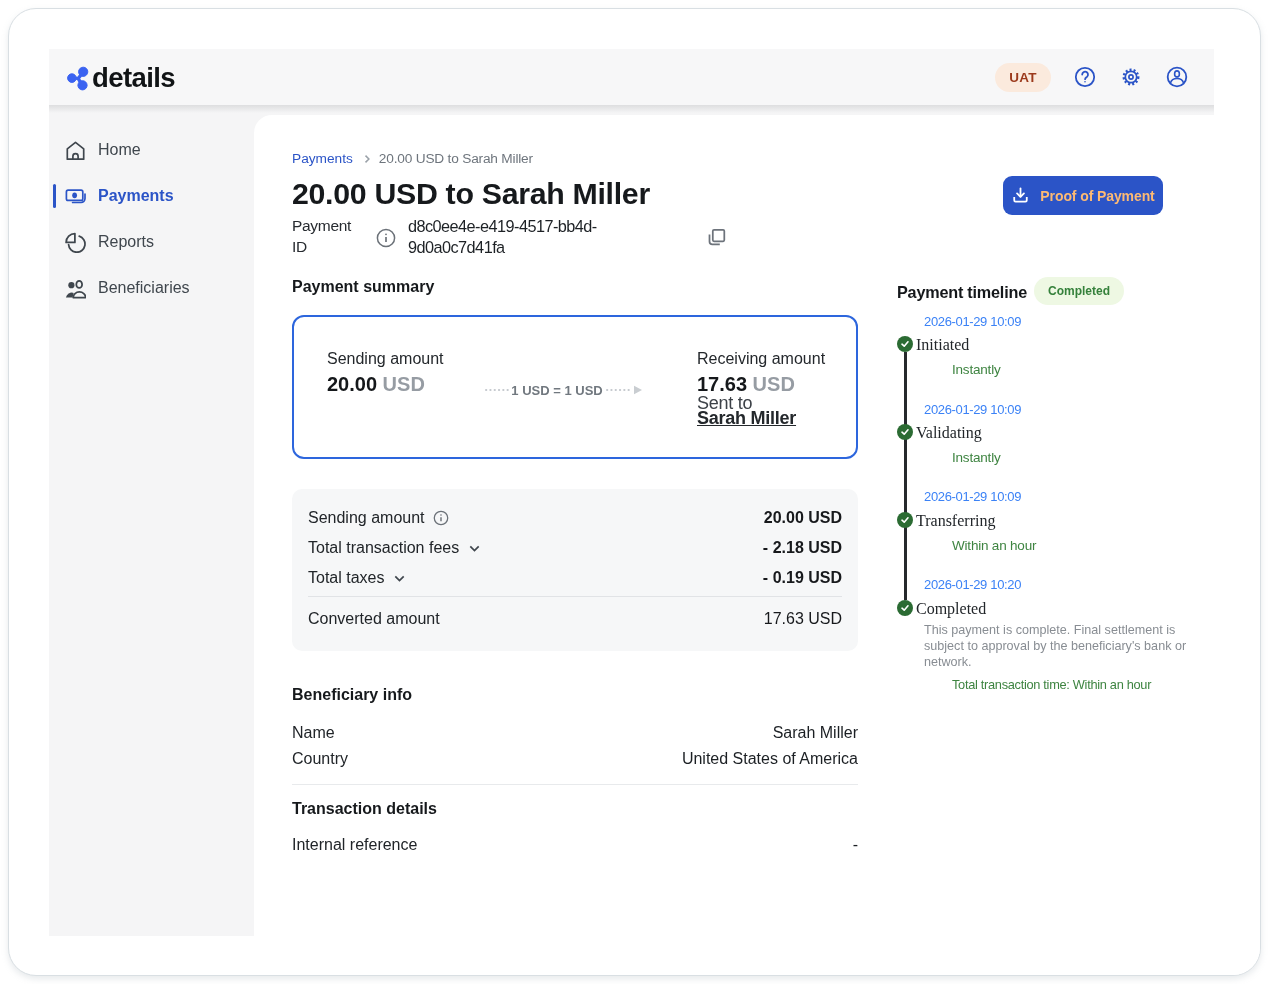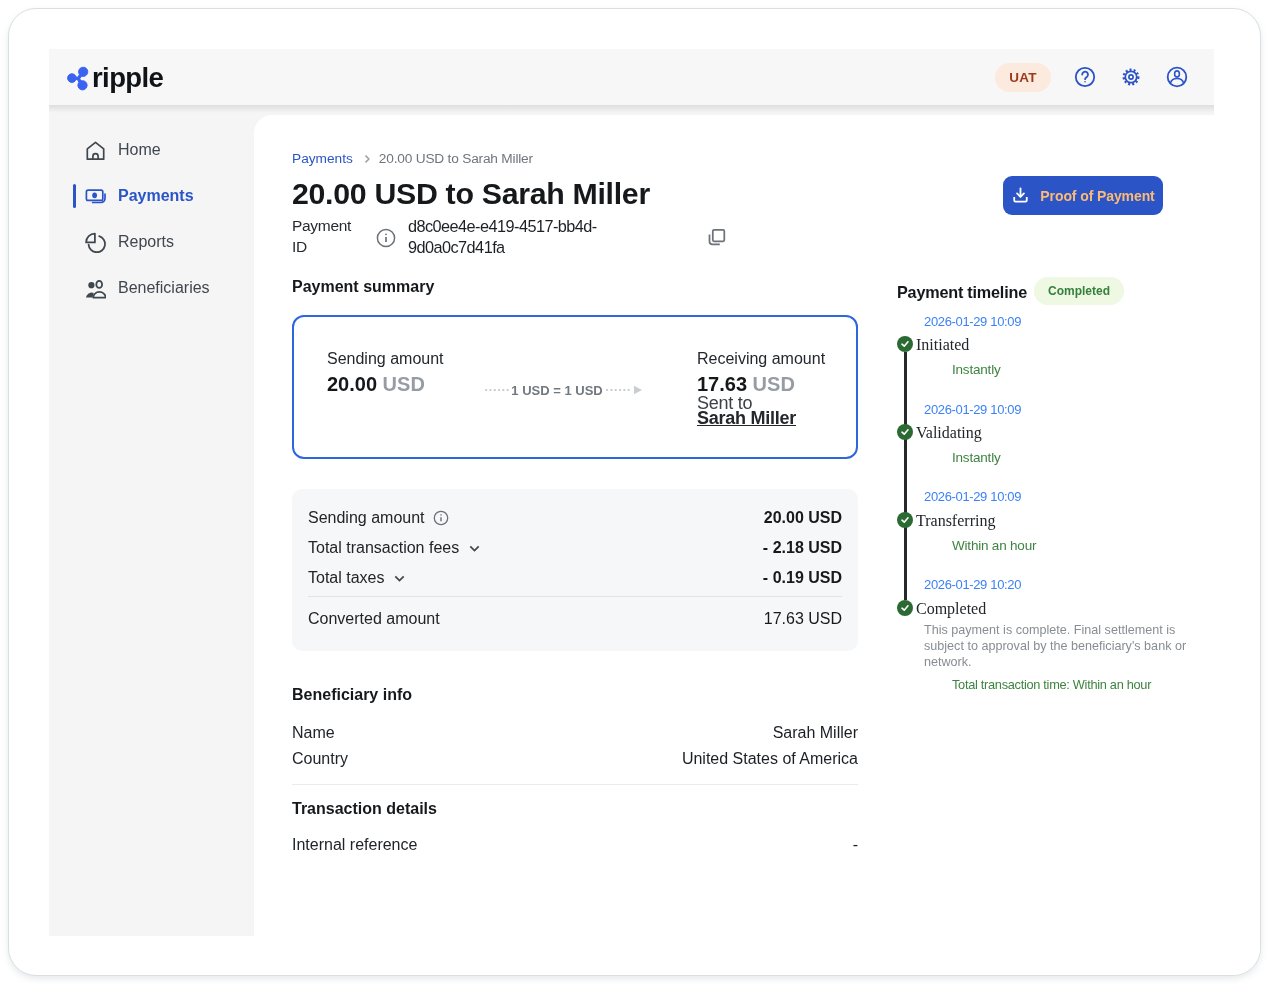--- a/index.html
+++ b/index.html
@@ -1,21 +1,21 @@
 <!DOCTYPE html>
 <html><head>
 <meta charset="utf-8">
 <style>
   * { margin:0; padding:0; box-sizing:border-box; }
   html,body { width:1269px; height:984px; background:#fff; font-family:"Liberation Sans", sans-serif; -webkit-font-smoothing:antialiased; }
   .card { position:absolute; left:8px; top:8px; width:1253px; height:968px; border:1px solid #d9dfe3; border-radius:28px; background:#fff; overflow:hidden; box-shadow:0 3px 6px rgba(160,170,180,0.25); }
   .header { position:absolute; left:40px; top:40px; width:1165px; height:56px; background:#f7f7f8; }
   .bodygray { position:absolute; left:40px; top:96px; width:1165px; height:831px; background:#f5f5f6; }
   .hdr-band { position:absolute; left:40px; top:96px; width:1165px; height:8px; background:linear-gradient(to bottom, rgba(138,140,143,0.22), rgba(138,140,143,0)); }
-  .sidebar { position:absolute; left:56px; top:102px; width:205px; height:825px; }
+  .sidebar { position:absolute; left:36px; top:102px; width:205px; height:825px; }
   .main { position:absolute; left:245px; top:106px; width:1008px; height:862px; background:#fff; border-top-left-radius:18px; }
 
   
   .logo { position:absolute; left:18px; top:13px; display:flex; align-items:center; }
   .logo-text { font-size:27.5px; font-weight:bold; color:#111416; letter-spacing:-0.6px; margin-left:1px; }
   .uat { position:absolute; left:946px; top:14px; width:56px; height:29px; border-radius:15px; background:#fbeadd; color:#9c3a1c; font-size:13.5px; font-weight:bold; display:flex; align-items:center; justify-content:center; letter-spacing:0.2px; }
   .hicon { position:absolute; top:17px; width:22px; height:22px; }
 
   
   .nav-item { position:absolute; left:0; width:205px; height:40px; display:flex; align-items:center; }
@@ -78,21 +78,21 @@
           <circle cx="16.2" cy="5.8" r="4.6"></circle>
           <circle cx="4.9" cy="12.1" r="4.3"></circle>
           <circle cx="15.5" cy="19.3" r="4.6"></circle>
           <g stroke-width="3.4" stroke-linecap="round">
             <line x1="16.2" y1="5.8" x2="12.2" y2="11.2"></line>
             <line x1="4.9" y1="12.1" x2="11.2" y2="12.4"></line>
             <line x1="15.5" y1="19.3" x2="11.8" y2="13.6"></line>
           </g>
         </g>
       </svg>
-      <span class="logo-text">ripple</span>
+      <span class="logo-text">details</span>
     </div>
     <div class="uat">UAT</div>
     <svg class="hicon" style="left:1025px" viewBox="0 0 22 22" fill="none" stroke="#2b54c7" stroke-width="1.8">
       <circle cx="11" cy="11" r="9.2"></circle>
       <path d="M8.2 8.6a2.9 2.9 0 115 2c-.9.9-2.1 1.3-2.1 2.6" stroke-linecap="round"></path>
       <circle cx="11" cy="15.8" r="0.8" fill="#2b54c7" stroke="none"></circle>
     </svg>
     <svg class="hicon" style="left:1071px" viewBox="0 0 22 22" fill="none" stroke="#2b54c7">
       <circle cx="11" cy="11" r="7.2" stroke-width="2.5" stroke-dasharray="2 2.03"></circle>
       <circle cx="11" cy="11" r="5.7" stroke-width="1.7"></circle>

